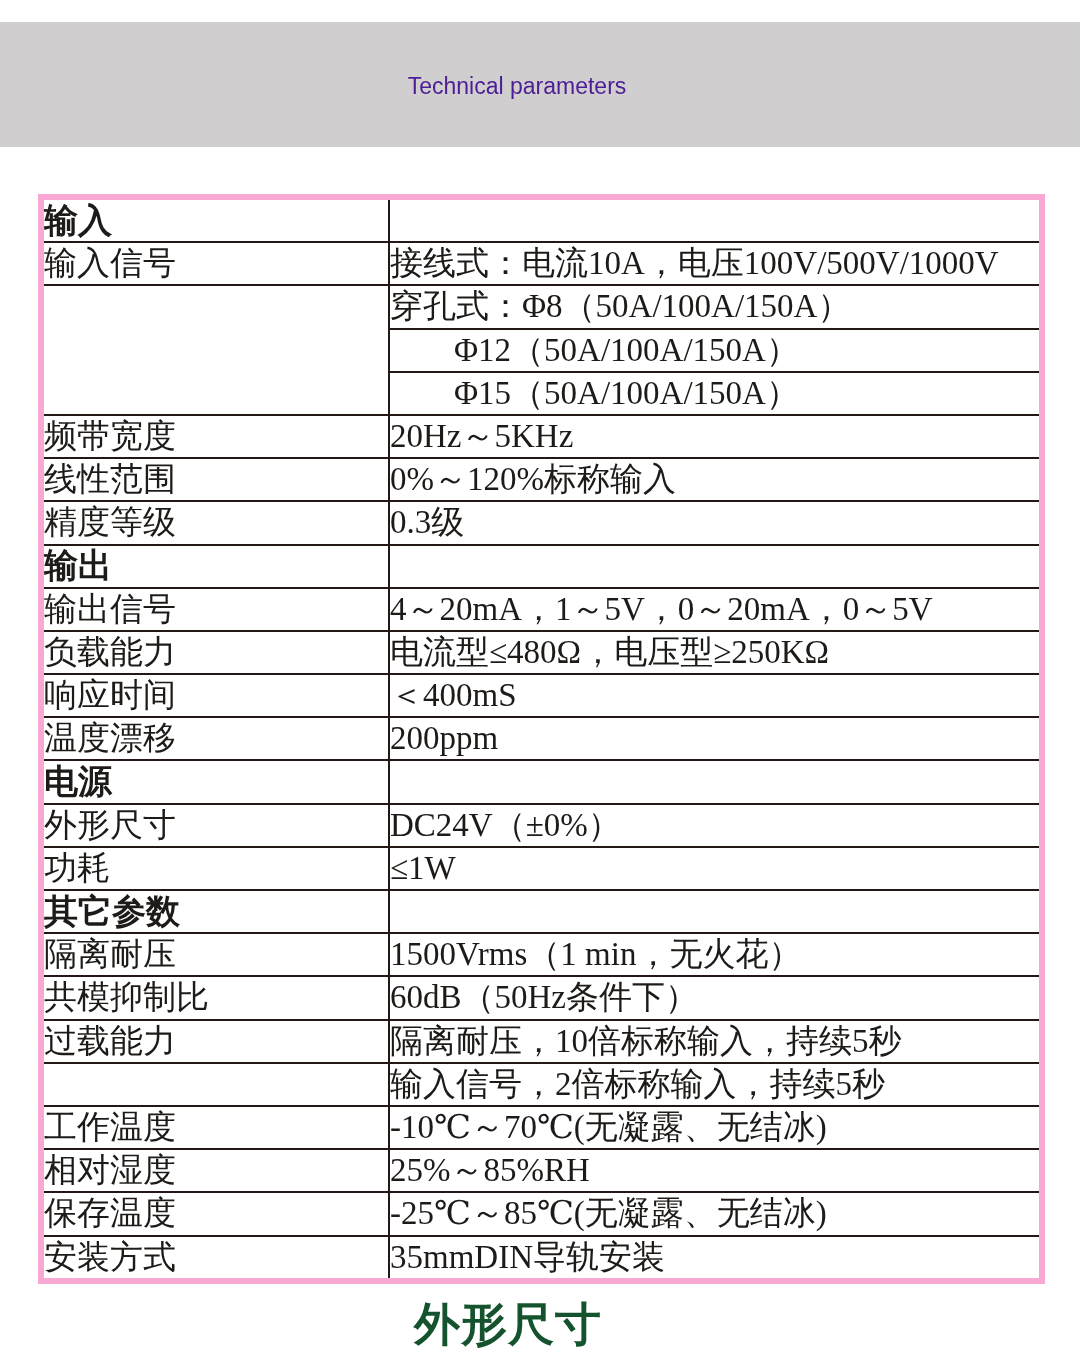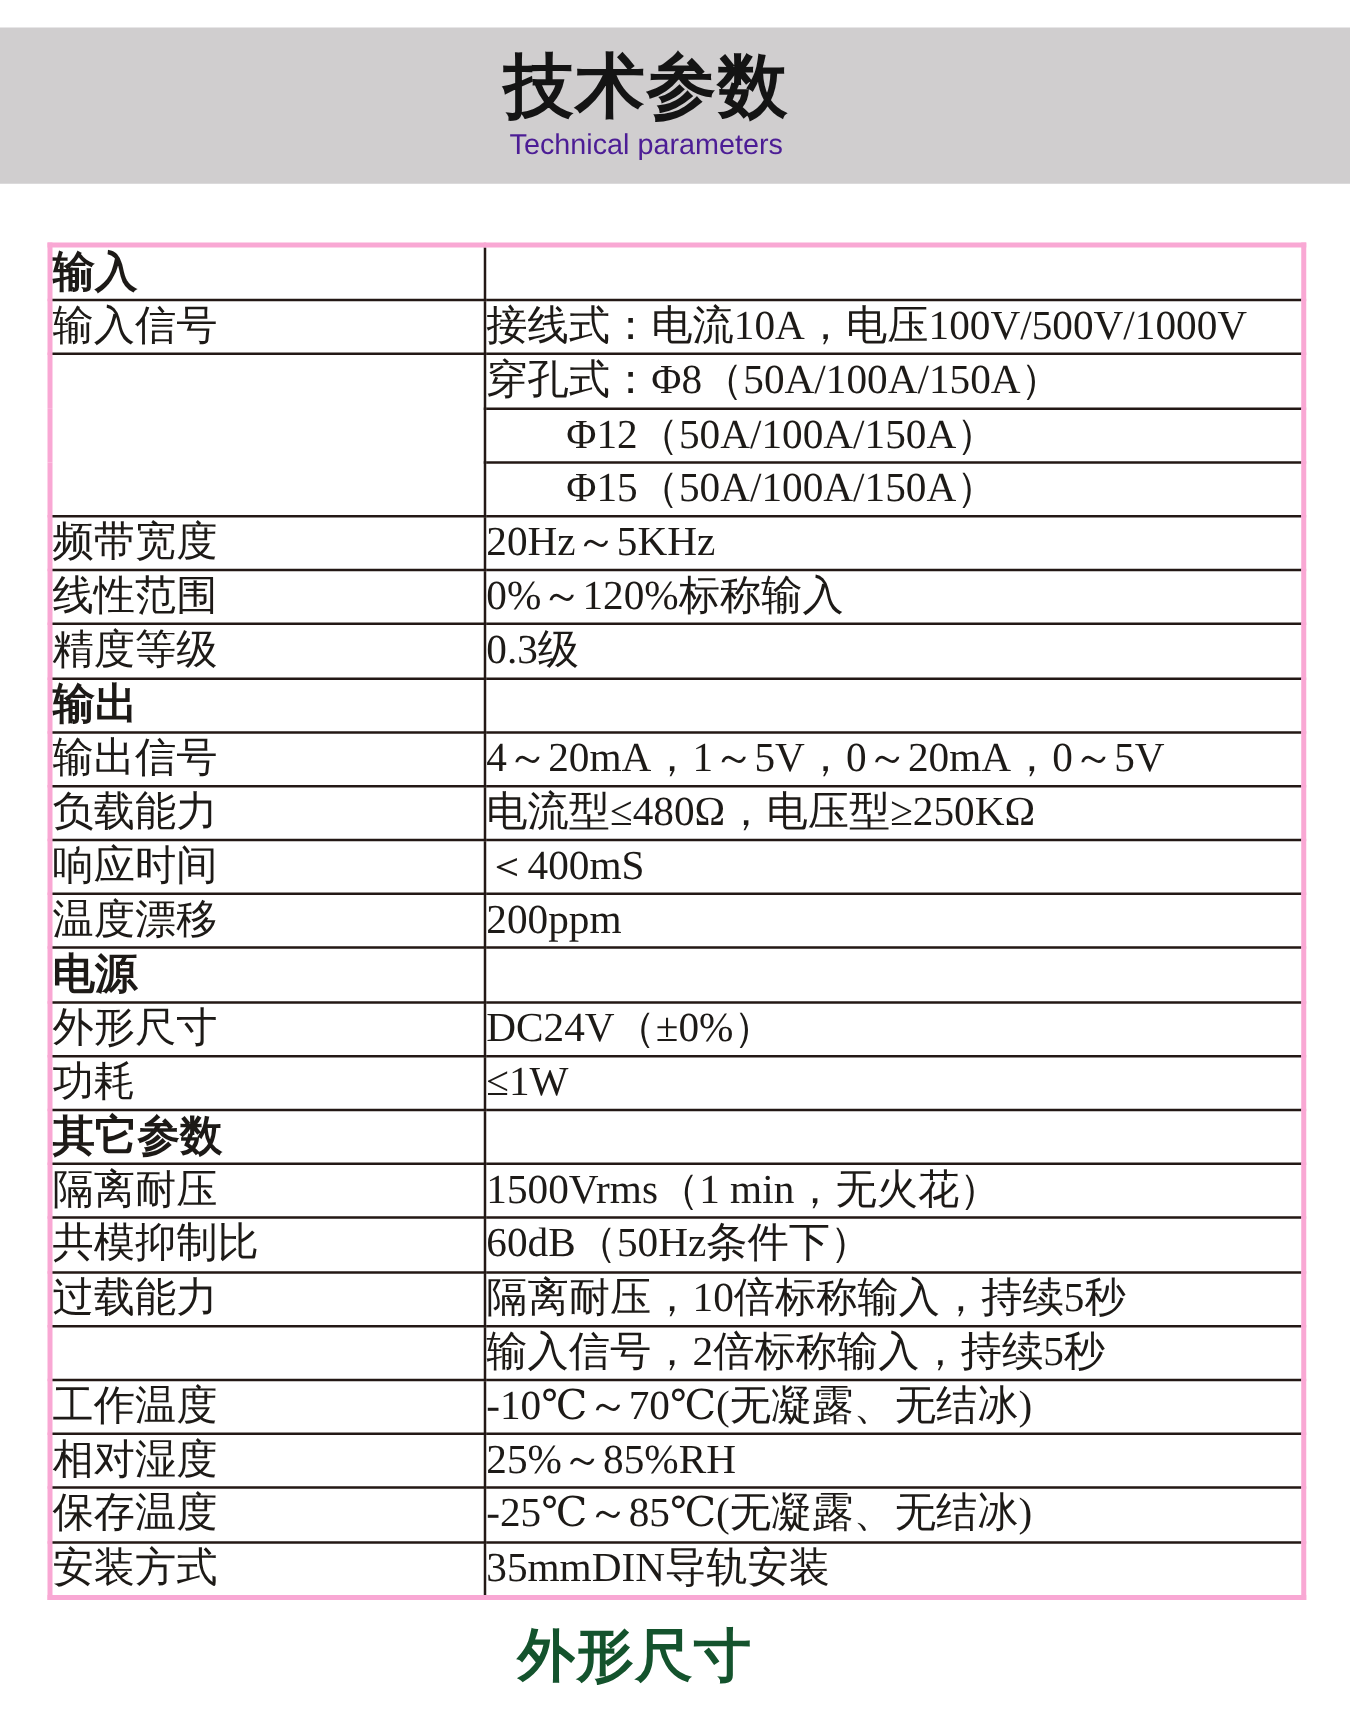--- a/index.html
+++ b/index.html
@@ -39,21 +39,21 @@
     font-size:23px;
     color:#4c1d95;
   }
 
   
   table.spec {
     position:absolute; left:38px; top:194px;
     width:1007px;
     border-collapse:collapse;
     table-layout:fixed;
-    border:4px solid #f9a8d4;
+    border:6px solid #f9a8d4;
   }
   table.spec td {
     border:2px solid #231815;
     height:41.2px;
     padding:0;
     font-size:33px;
     line-height:1;
     vertical-align:middle;
     white-space:nowrap;
     overflow:hidden;
@@ -75,21 +75,20 @@
     font-size:46px;
     color:#14532d;
     letter-spacing:1px;
   }
 </style>
 </head>
 <body>
 
 <div class="band">
   <div class="band-inner">
-    <h1 class="page-title">技术参数</h1>
     <div class="page-subtitle">Technical parameters</div>
   </div>
 </div>
 
 <table class="spec">
   <colgroup>
     <col style="width:348px">
     <col>
   </colgroup>
   <tbody>

